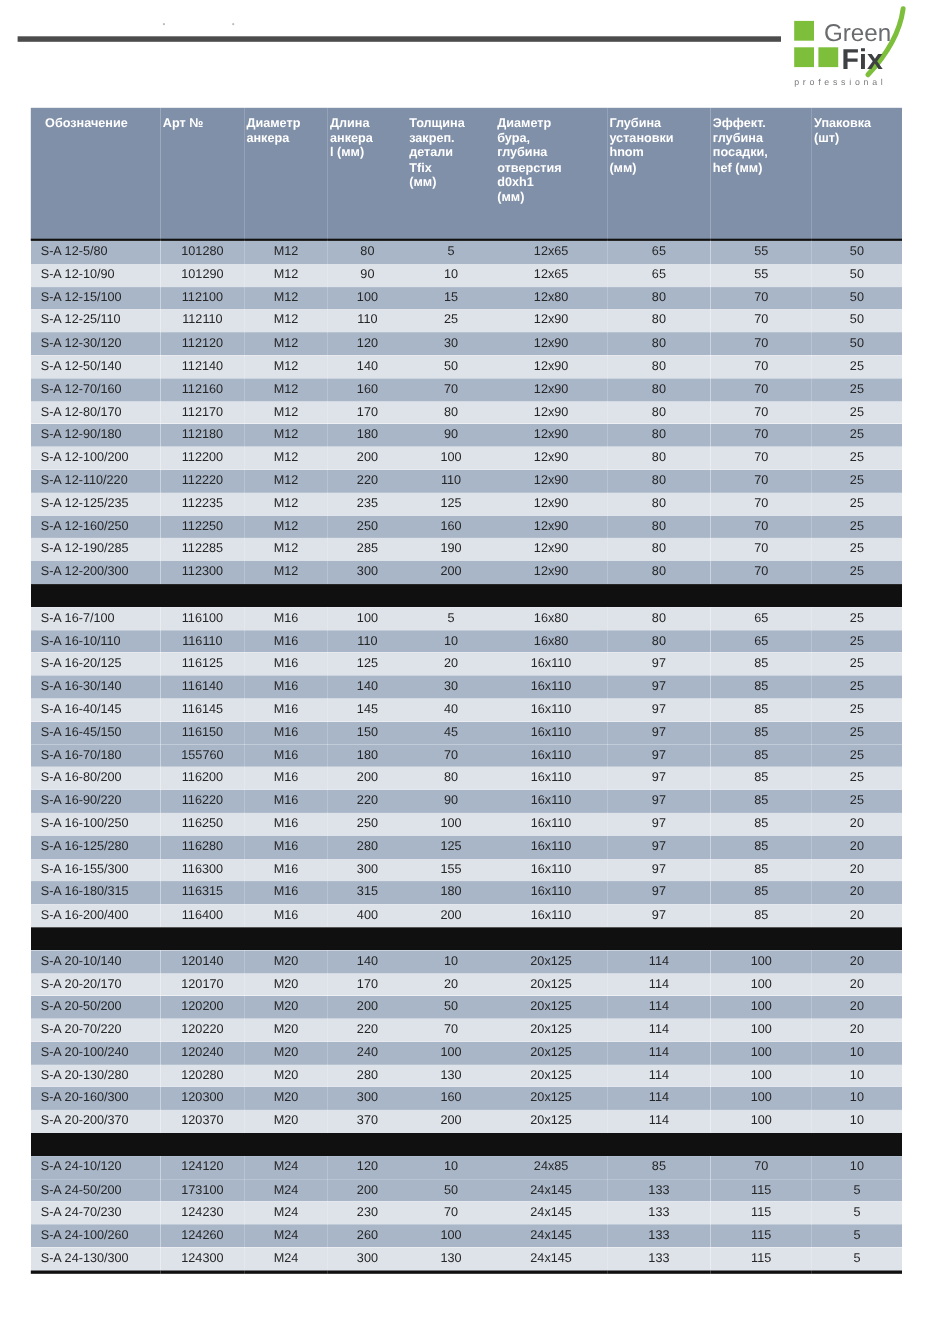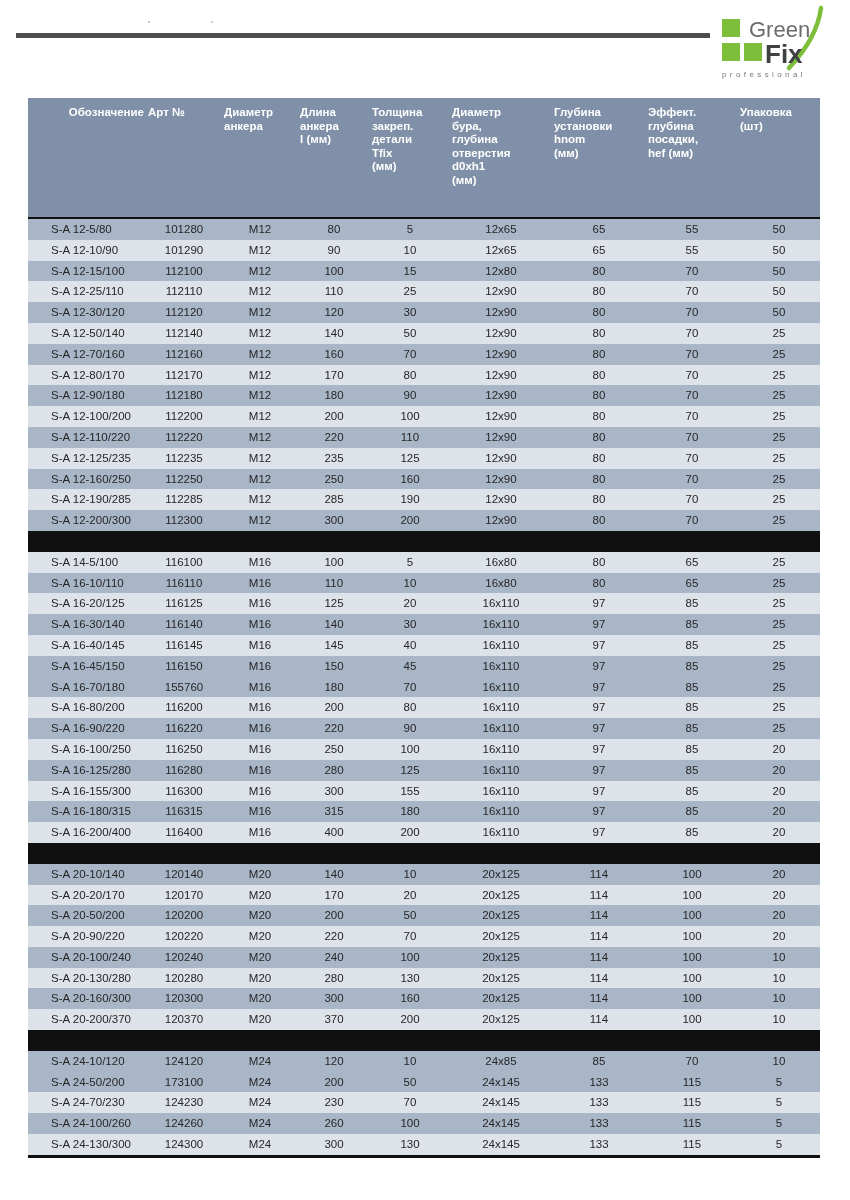--- a/index.html
+++ b/index.html
@@ -24,28 +24,28 @@
     border-bottom:3px solid #101010;
   }
   table.spec thead th {
     background:#8090a8; color:#ffffff;
     font-size:11.5px; font-weight:bold; line-height:13.5px;
     vertical-align:top; text-align:left;
     padding:8px 2px 0 2px; height:111px;
     white-space:pre-line;
     border-bottom:2px solid #101010;
   }
-  table.spec thead th.c0 { text-align:right; padding-left:13px;margin-top:41px; }
+  table.spec thead th.c0 { text-align:left; padding-left:13px;margin-top:41px; }
   table.spec tbody td {
     font-size:11.5px; color:#262626;
     height:20.8px; line-height:20.8px;
     padding:0 2px; text-align:center; white-space:nowrap;
     overflow:hidden;
   }
-  table.spec tbody td.c0 { text-align:left; padding-left:23px; }
+  table.spec tbody td.c0 { text-align:left; padding-left:9px; }
   tr.dark td  { background:#a9b6c8; }
   tr.light td { background:#dee2e9; }
   tr.divider td { height:2px; line-height:2px; padding:0; background:#101010; }
 </style>
 </head>
 <body>
 
 <div class="top-rule"></div>
 <div class="speck s1"></div>
 <div class="speck s2"></div>
@@ -267,21 +267,21 @@
         <td class="c4">200</td>
         <td class="c5">12x90</td>
         <td class="c6">80</td>
         <td class="c7">70</td>
         <td class="c8">25</td>
       </tr>
       <tr class="divider">
         <td colspan="9"></td>
       </tr>
       <tr class="light">
-        <td class="c0">S-A 14-5/100</td>
+        <td class="c0">S-A 16-7/100</td>
         <td class="c1">116100</td>
         <td class="c2">M16</td>
         <td class="c3">100</td>
         <td class="c4">5</td>
         <td class="c5">16x80</td>
         <td class="c6">80</td>
         <td class="c7">65</td>
         <td class="c8">25</td>
       </tr>
       <tr class="dark">
@@ -457,21 +457,21 @@
         <td class="c1">120200</td>
         <td class="c2">M20</td>
         <td class="c3">200</td>
         <td class="c4">50</td>
         <td class="c5">20x125</td>
         <td class="c6">114</td>
         <td class="c7">100</td>
         <td class="c8">20</td>
       </tr>
       <tr class="light">
-        <td class="c0">S-A 20-90/220</td>
+        <td class="c0">S-A 20-70/220</td>
         <td class="c1">120220</td>
         <td class="c2">M20</td>
         <td class="c3">220</td>
         <td class="c4">70</td>
         <td class="c5">20x125</td>
         <td class="c6">114</td>
         <td class="c7">100</td>
         <td class="c8">20</td>
       </tr>
       <tr class="dark">

